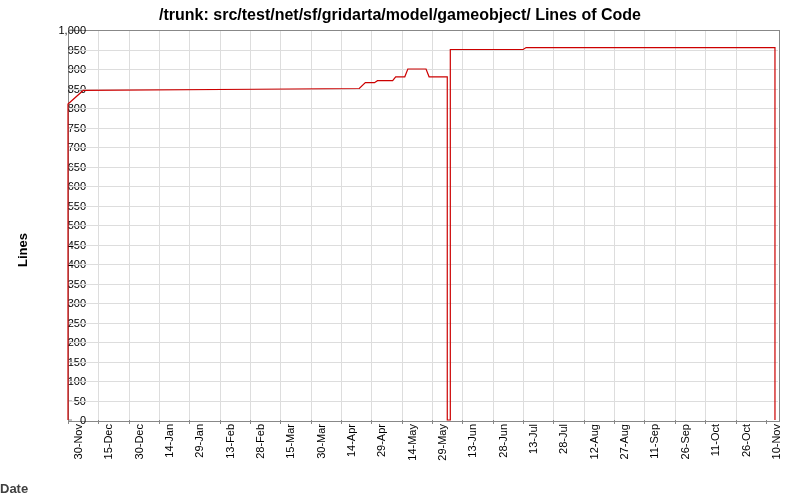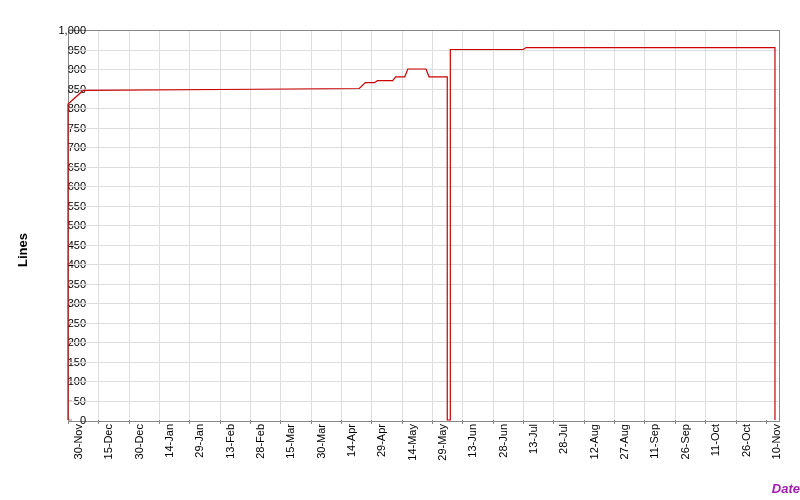--- a/index.html
+++ b/index.html
@@ -41,25 +41,24 @@
     transform-origin: center;
     font-size: 13px;
     font-weight: bold;
     color: #000;
   }
   .xlabel {
     position: absolute;
     bottom: 4px;
     left: 0;
     right: 0;
-    text-align: right;
+    text-align: left;
     font-size: 13px;
     font-weight: bold;
-    color: #a21caf;
-    font-style: italic;
+    color: #404040;
   }
   .y-tick {
     position: absolute;
     right: 714px;
     font-size: 11px;
     color: #000;
     text-align: right;
     width: 30px;
     transform: translateY(-50%);
   }
@@ -113,20 +112,21 @@
     stroke: #cc0000;
     stroke-width: 1.2;
     fill: none;
   }
 </style>
 </head>
 <body>
 
 <div class="chart-container">
 
+  <div class="title">/trunk: src/test/net/sf/gridarta/model/gameobject/ Lines of Code</div>
   <div class="ylabel">Lines</div>
   <div class="xlabel">Date</div>
 
   <div class="plot-area"></div>
 
   <div id="y-ticks-container">
       <div class="y-tick" style="top: 420px;">0</div>
       <div class="y-tick-mark" style="top: 420px;"></div>
       <div class="y-tick" style="top: 400.5px;">50</div>
       <div class="y-tick-mark" style="top: 400.5px;"></div>

